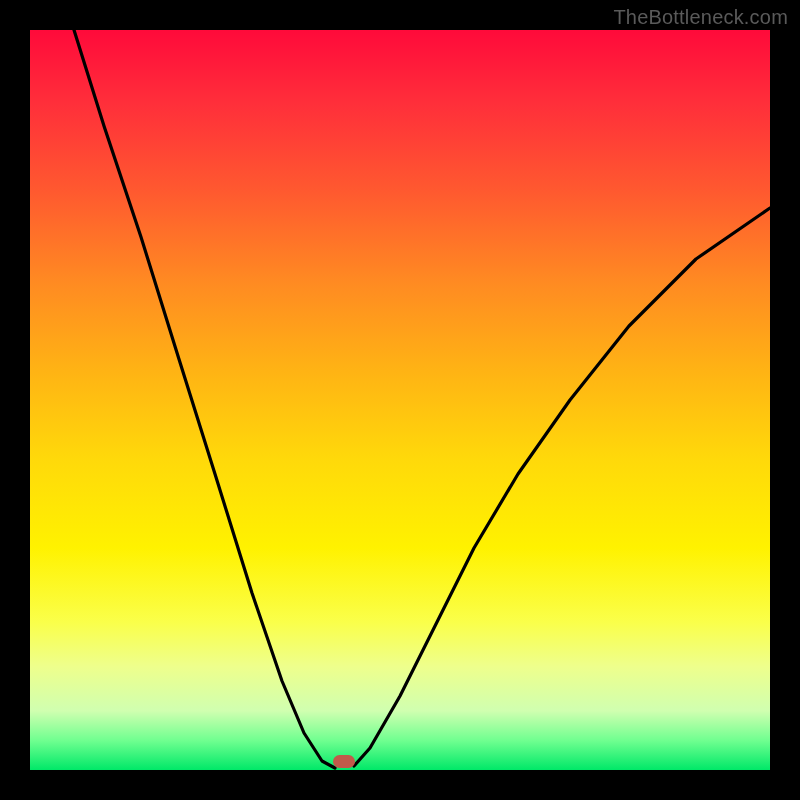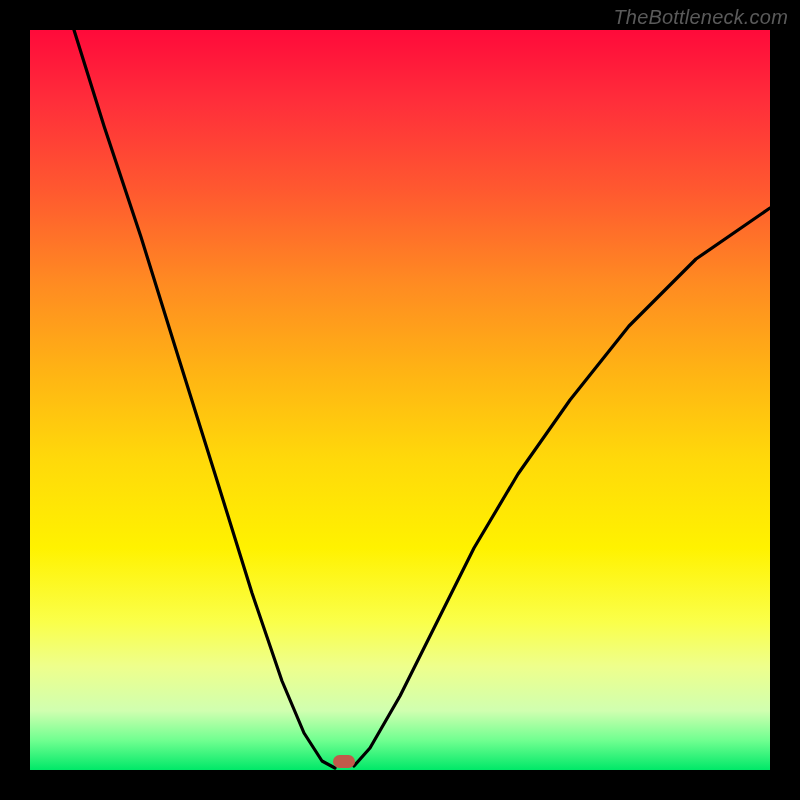--- a/index.html
+++ b/index.html
@@ -9,21 +9,20 @@
     height: 800px;
     background: #000;
     font-family: Arial, Helvetica, sans-serif;
     overflow: hidden;
   }
   .frame {
     position: relative;
     width: 800px;
     height: 800px;
     background: #000;
-    font-style: italic;
   }
   .plot-area {
     position: absolute;
     left: 30px;
     top: 30px;
     width: 740px;
     height: 740px;
     background: linear-gradient(to bottom,
       #ff0a3a 0%,
       #ff2f3a 10%,

